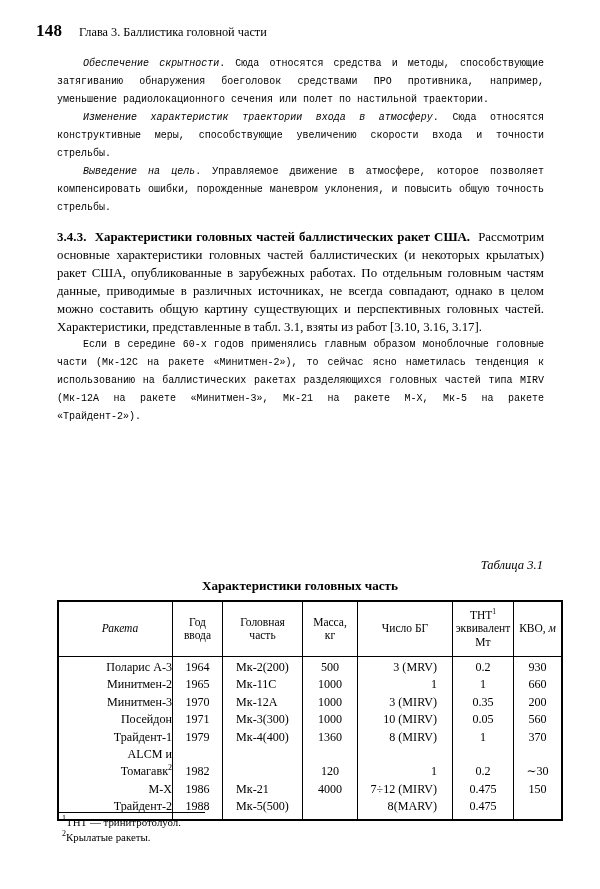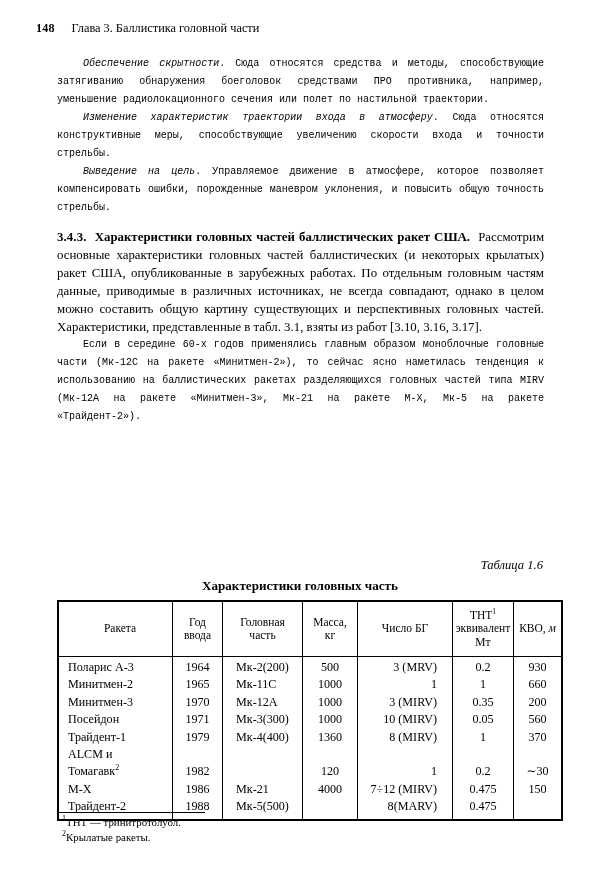--- a/index.html
+++ b/index.html
@@ -29,21 +29,21 @@
     position: absolute;
     left: 36px;
     top: 22px;
     width: 520px;
     font-size: 12.2px;
     line-height: 1.1;
     white-space: nowrap;
   }
   .runhead .folio {
     font-weight: bold;
-    font-size: 12px;
+    font-size: 17px;
     margin-right: 17px;
     letter-spacing: 0.2px;
   }
   .runhead .chap {
     font-size: 12.3px;
   }
 
   
   .body-col {
     position: absolute;
@@ -121,36 +121,36 @@
     vertical-align: middle;
   }
   table.chars tr.hdr th {
     border-top: 2.1px solid #000;
     border-bottom: 1px solid #000;
     height: 54px;
     text-align: center;
     line-height: 13.4px;
     font-size: 11.5px;
   }
-  table.chars tr.hdr th:first-child { border-left: 2.1px solid #000; }
+  table.chars tr.hdr th:first-child { border-left: 2.1px solid #000; font-style: italic; }
   table.chars tr.hdr th:last-child  { border-right: 2.1px solid #000; }
 
   table.chars tbody td {
     height: 17.4px;
     line-height: 17.4px;
     font-size: 12.1px;
     border-top: none;
     border-bottom: none;
   }
   table.chars tbody td:first-child { border-left: 2.1px solid #000; }
   table.chars tbody td:last-child  { border-right: 2.1px solid #000; }
   table.chars tbody tr:first-child td { padding-top: 2px; }
   table.chars tbody tr.last td { border-bottom: 2.1px solid #000; padding-bottom: 3px; }
 
-  .c-rocket  { width: 104px; text-align: left;   padding-left: 9px !important; }
+  .c-rocket  { width: 104px; text-align: right;   padding-left: 9px !important; }
   .c-year    { width: 49px;  text-align: center; }
   .c-head    { width: 79px;  text-align: left;   padding-left: 13px !important; }
   .c-mass    { width: 54px;  text-align: center; }
   .c-count   { width: 94px;  text-align: right;  padding-right: 15px !important; }
   .c-tnt     { width: 60px;  text-align: center; }
   .c-kvo     { width: 47px;  text-align: center; }
 
   
   .hc { display: block; }
   sup {
@@ -197,21 +197,21 @@
     <p class="para"><span class="it">Изменение характеристик траектории входа в атмосферу</span><span>. Сюда относятся конструктивные меры, способствующие увеличению скорости входа и точности стрельбы.</span></p>
 
     <p class="para"><span class="it">Выведение на цель</span><span>. Управляемое движение в атмосфере, которое позволяет компенсировать ошибки, порожденные маневром уклонения, и повысить общую точность стрельбы.</span></p>
 
     <p class="sec"><span class="sec-num">3.4.3.</span>&nbsp;&nbsp;<span class="sec-title">Характеристики головных частей баллистических ракет США.</span>&nbsp;&nbsp;<span>Рассмотрим основные характеристики головных частей баллистических (и некоторых крылатых) ракет США, опубликованные в зарубежных работах. По отдельным головным частям данные, приводимые в различных источниках, не всегда совпадают, однако в целом можно составить общую картину существующих и перспективных головных частей. Характеристики, представленные в табл. 3.1, взяты из работ [3.10, 3.16, 3.17].</span></p>
 
     <p class="para"><span>Если в середине 60-х годов применялись главным образом моноблочные головные части (Мк-12С на ракете «Минитмен-2»), то сейчас ясно наметилась тенденция к использованию на баллистических ракетах разделяющихся головных частей типа MIRV (Мк-12А на ракете «Минитмен-3», Мк-21 на ракете М-Х, Мк-5 на ракете «Трайдент-2»).</span></p>
 
   </div>
 
-  <div class="tbl-number">Таблица 1.6</div>
+  <div class="tbl-number">Таблица 3.1</div>
 
   <div class="tbl-caption">Характеристики головных часть</div>
 
   <div class="tbl-wrap">
     <table class="chars">
       <thead>
         <tr class="hdr">
           <th class="c-rocket">
             <span class="hc">Ракета</span>
           </th>

